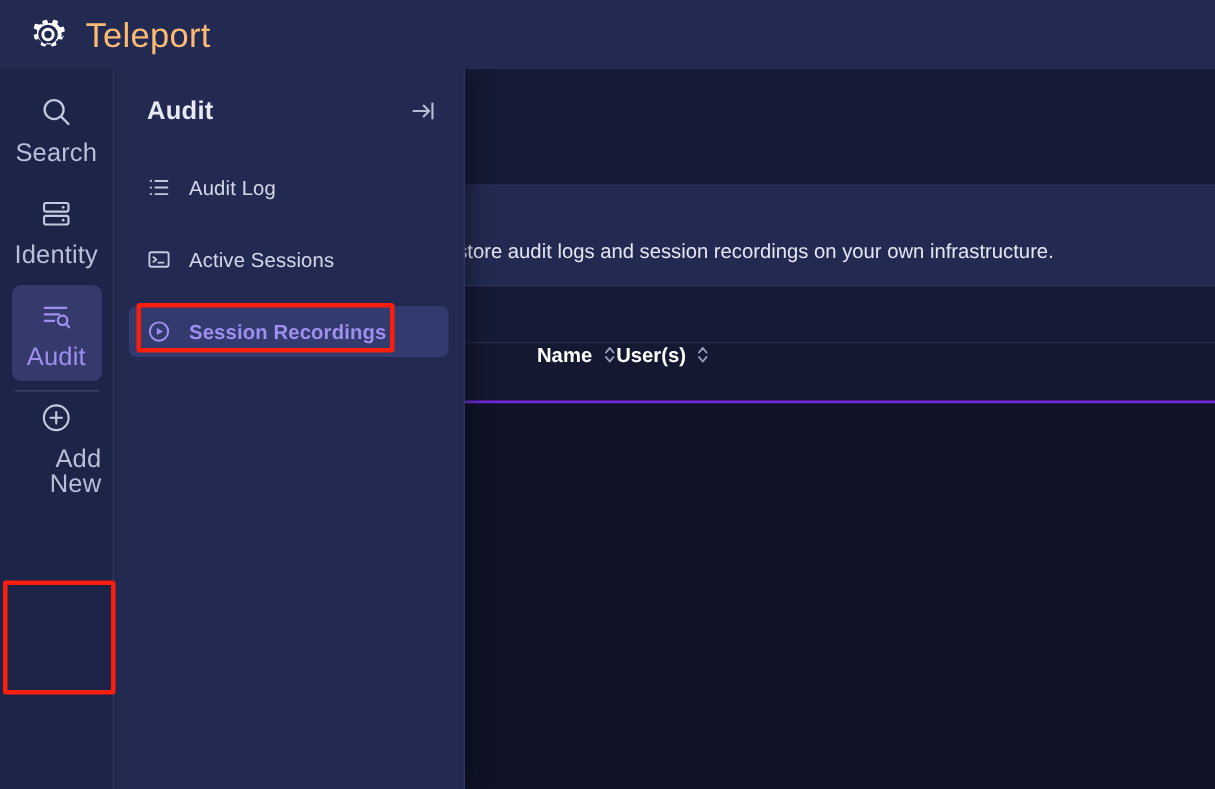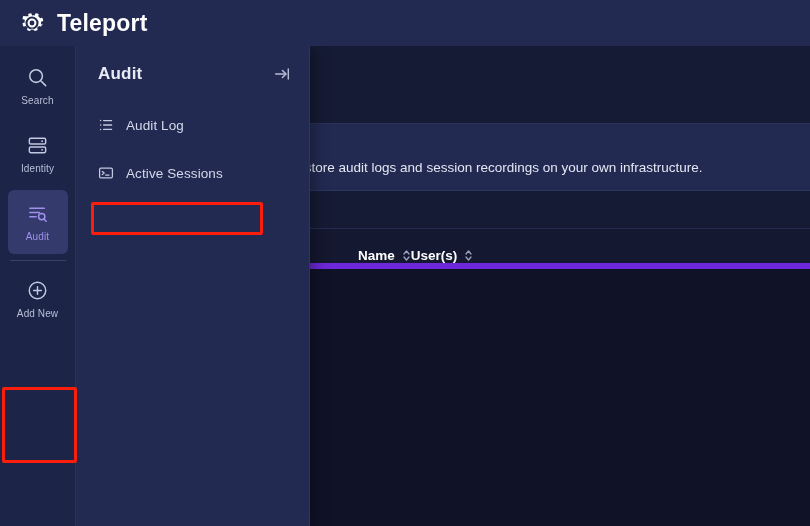--- a/index.html
+++ b/index.html
@@ -18,21 +18,21 @@
     position: absolute; top: 0; left: 0;
     width: 810px; height: 46px;
     background: #222a52;
     display: flex; align-items: center;
     padding-left: 18px;
     z-index: 40;
   }
   .brand { display: flex; align-items: center; gap: 11px; }
   .brand-logo { width: 28px; height: 28px; display: block; }
   .brand-name {
-    color: #ffffff; font-size: 23px; font-weight: 700;
+    color: #fdba74; font-size: 23px; font-weight: 400;
     letter-spacing: .2px; line-height: 1;
   }
 
   
   .rail {
     position: absolute; top: 46px; left: 0;
     width: 76px; height: 480px;
     background: #1c2447;
     border-right: 1px solid #2a3258;
     z-index: 30;
@@ -43,21 +43,21 @@
     height: 64px;
     border-radius: 6px;
     display: flex; flex-direction: column;
     align-items: center; justify-content: center;
     gap: 7px;
     cursor: pointer;
   }
   .rail-item .glyph { width: 23px; height: 23px; display: block; }
   .rail-item .glyph svg { display: block; }
   .rail-label {
-    font-size: 10px; color: #b9bfd9;
+    font-size: 17px; color: #b9bfd9;
     line-height: 1; letter-spacing: .1px; text-align: right;
   }
   .rail-item.active { background: #343a6b; }
   .rail-item.active .rail-label { color: #9f8fef; }
 
   .rail-divider {
     width: 56px; height: 1px; background: #39406a;
     margin: 6px auto 6px auto;
   }
 
@@ -128,22 +128,22 @@
     color: #e4e7f2; font-size: 13.5px; line-height: 1.35;
     white-space: nowrap;
   }
   .toolbar-strip {
     height: 38px; background: #161b35;
     border-bottom: 1px solid #262c50;
   }
   .table-head {
     height: 40px;
     background: #141830;
-    display: flex; align-items: flex-end;
-    border-bottom: 6px solid #6d28d9;
+    display: flex; align-items: flex-start;
+    border-bottom: 2px solid #6d28d9;
   }
   .th {
     display: flex; align-items: center; gap: 7px;
     font-size: 13.5px; font-weight: 700; color: #ffffff;
     cursor: pointer;
   }
   .th.name { margin-left: 282px; }
   .th.users { }
   .sort-ico { width: 9px; height: 13px; display: block; }
   .table-body { background: #101328; height: 216px; }
@@ -299,19 +299,28 @@
         <span class="fi-icon">
           <svg viewBox="0 0 16 16" width="16" height="16" fill="none" stroke="#c3c9e0" stroke-width="1.25" stroke-linecap="round" stroke-linejoin="round">
             <rect x="1.6" y="3.2" width="12.8" height="9.6" rx="1.3"></rect>
             <path d="M4.3 6.4 6.2 8 4.3 9.6"></path>
               <path d="M7.6 10.1h3.4"></path>
           </svg>
         </span>
         <span class="fi-label">Active Sessions</span>
       </div>
 
+      <div class="flyout-item active">
+        <span class="fi-icon">
+          <svg viewBox="0 0 16 16" width="16" height="16" fill="none" stroke="#9f8fef" stroke-width="1.3" stroke-linejoin="round">
+            <circle cx="8" cy="8" r="6.1"></circle>
+            <path d="M6.6 5.6 10.6 8 6.6 10.4z" fill="#9f8fef" stroke="none"></path>
+          </svg>
+        </span>
+        <span class="fi-label">Session Recordings</span>
+      </div>
     </div>
   </div>
 
   <div class="annot" id="annot-audit"></div>
   <div class="annot" id="annot-rec"></div>
 
 </div>
 
 </body></html>

